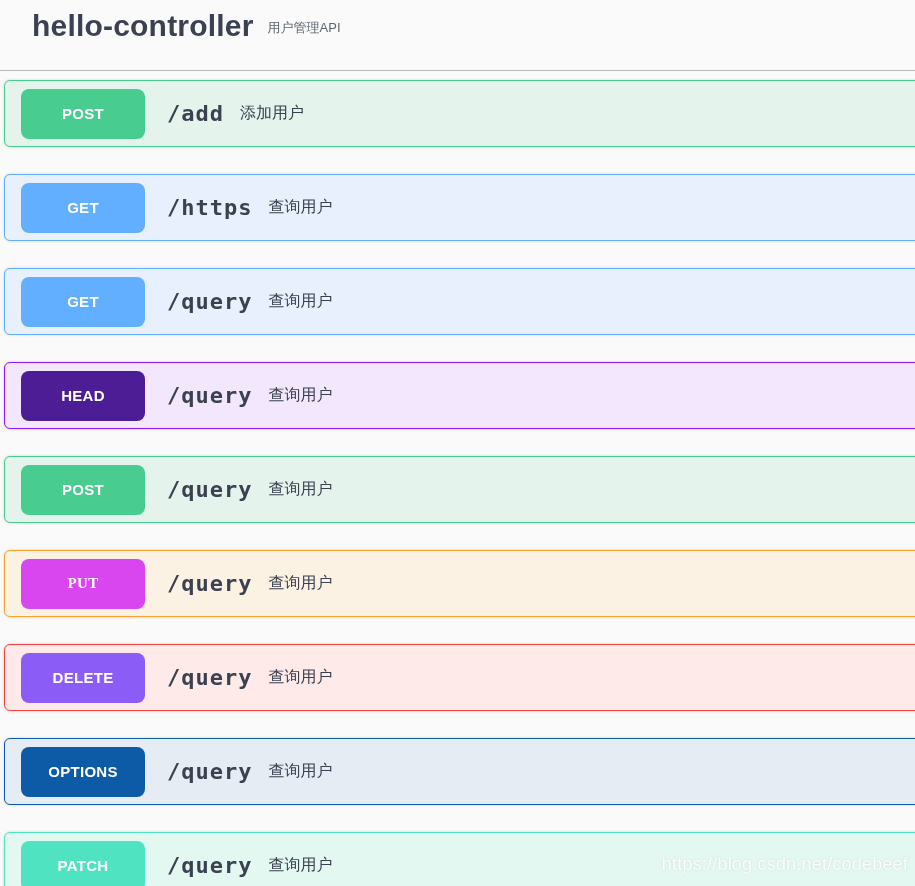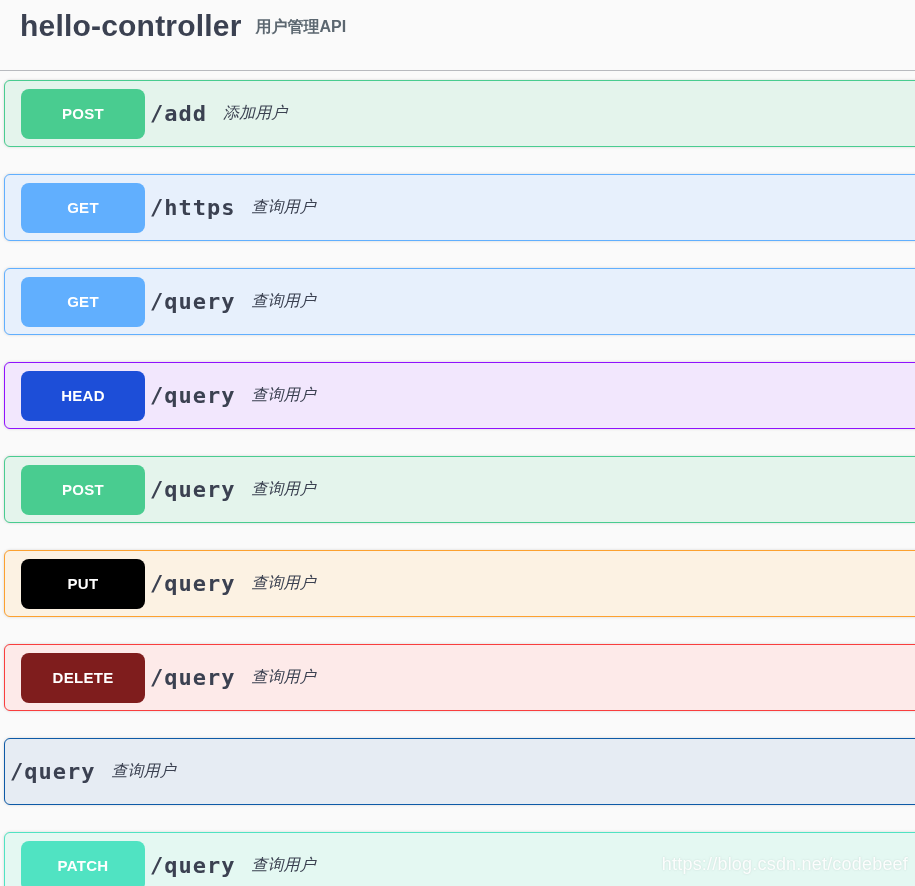--- a/index.html
+++ b/index.html
@@ -23,24 +23,25 @@
     margin: 0;
     display: flex;
     align-items: center;
     gap: 14px;
   }
   .tag-title {
     font-size: 30px;
     font-weight: 700;
     color: #3b4151;
     letter-spacing: .2px;
+    margin-left: 12px;
   }
   .tag-subtitle {
-    font-size: 16px;
-    font-weight: 700;
+    font-size: 13px;
+    font-weight: 400;
     color: #5c6770;
     padding-top: 3px;
   }
 
   
   .rows {
     padding: 9px 0 0 4px;
   }
   .opblock {
     height: 67px;
@@ -61,34 +62,33 @@
     display: flex;
     align-items: center;
     justify-content: center;
     color: #ffffff;
     font-size: 15px;
     font-weight: 700;
     letter-spacing: .3px;
     flex: none;
   }
   .path {
-    margin-left: 5px;
+    margin-left: 22px;
     font-family: "DejaVu Sans Mono", "Liberation Mono", monospace;
     font-size: 22px;
     font-weight: 700;
     letter-spacing: 1px;
     color: #3b4151;
     white-space: nowrap;
   }
   .desc {
     margin-left: 16px;
     font-size: 16px;
     color: #3b4151;
     white-space: nowrap;
-    font-style: italic;
   }
 
   
   .watermark {
     position: absolute;
     top: 854px;
     right: 7px;
     font-size: 18px;
     color: rgba(255,255,255,.92);
     text-shadow: 0 0 2px rgba(165,180,175,.45);
@@ -119,44 +119,45 @@
     <span class="desc">查询用户</span>
   </div>
 
   <div class="opblock" style="background: rgb(231, 240, 252); border-color: rgb(97, 175, 254);">
     <span class="method-badge" style="background: rgb(97, 175, 254);">GET</span>
     <span class="path">/query</span>
     <span class="desc">查询用户</span>
   </div>
 
   <div class="opblock" style="background: rgb(242, 231, 253); border-color: rgb(144, 18, 254);">
-    <span class="method-badge" style="background: #1d4ed8;">HEAD</span>
+    <span class="method-badge" style="background: #4c1d95;">HEAD</span>
     <span class="path">/query</span>
     <span class="desc">查询用户</span>
   </div>
 
   <div class="opblock" style="background: rgb(228, 244, 236); border-color: rgb(73, 204, 144);">
     <span class="method-badge" style="background: rgb(73, 204, 144);">POST</span>
     <span class="path">/query</span>
     <span class="desc">查询用户</span>
   </div>
 
   <div class="opblock" style="background: rgb(252, 242, 227); border-color: rgb(252, 161, 48);">
-    <span class="method-badge" style="background: #000000;">PUT</span>
+    <span class="method-badge" style="background: #d946ef; font-family: Liberation Serif, serif;">PUT</span>
     <span class="path">/query</span>
     <span class="desc">查询用户</span>
   </div>
 
   <div class="opblock" style="background: rgb(253, 234, 233); border-color: rgb(249, 62, 62);">
-    <span class="method-badge" style="background: #7f1d1d;">DELETE</span>
+    <span class="method-badge" style="background: #8b5cf6;">DELETE</span>
     <span class="path">/query</span>
     <span class="desc">查询用户</span>
   </div>
 
   <div class="opblock" style="background: rgb(230, 236, 243); border-color: rgb(13, 90, 167);">
+    <span class="method-badge" style="background: rgb(13, 90, 167);">OPTIONS</span>
     <span class="path">/query</span>
     <span class="desc">查询用户</span>
   </div>
 
   <div class="opblock" style="background: rgb(228, 248, 242); border-color: rgb(80, 227, 194);">
     <span class="method-badge" style="background: rgb(80, 227, 194);">PATCH</span>
     <span class="path">/query</span>
     <span class="desc">查询用户</span>
   </div>
 </div>

